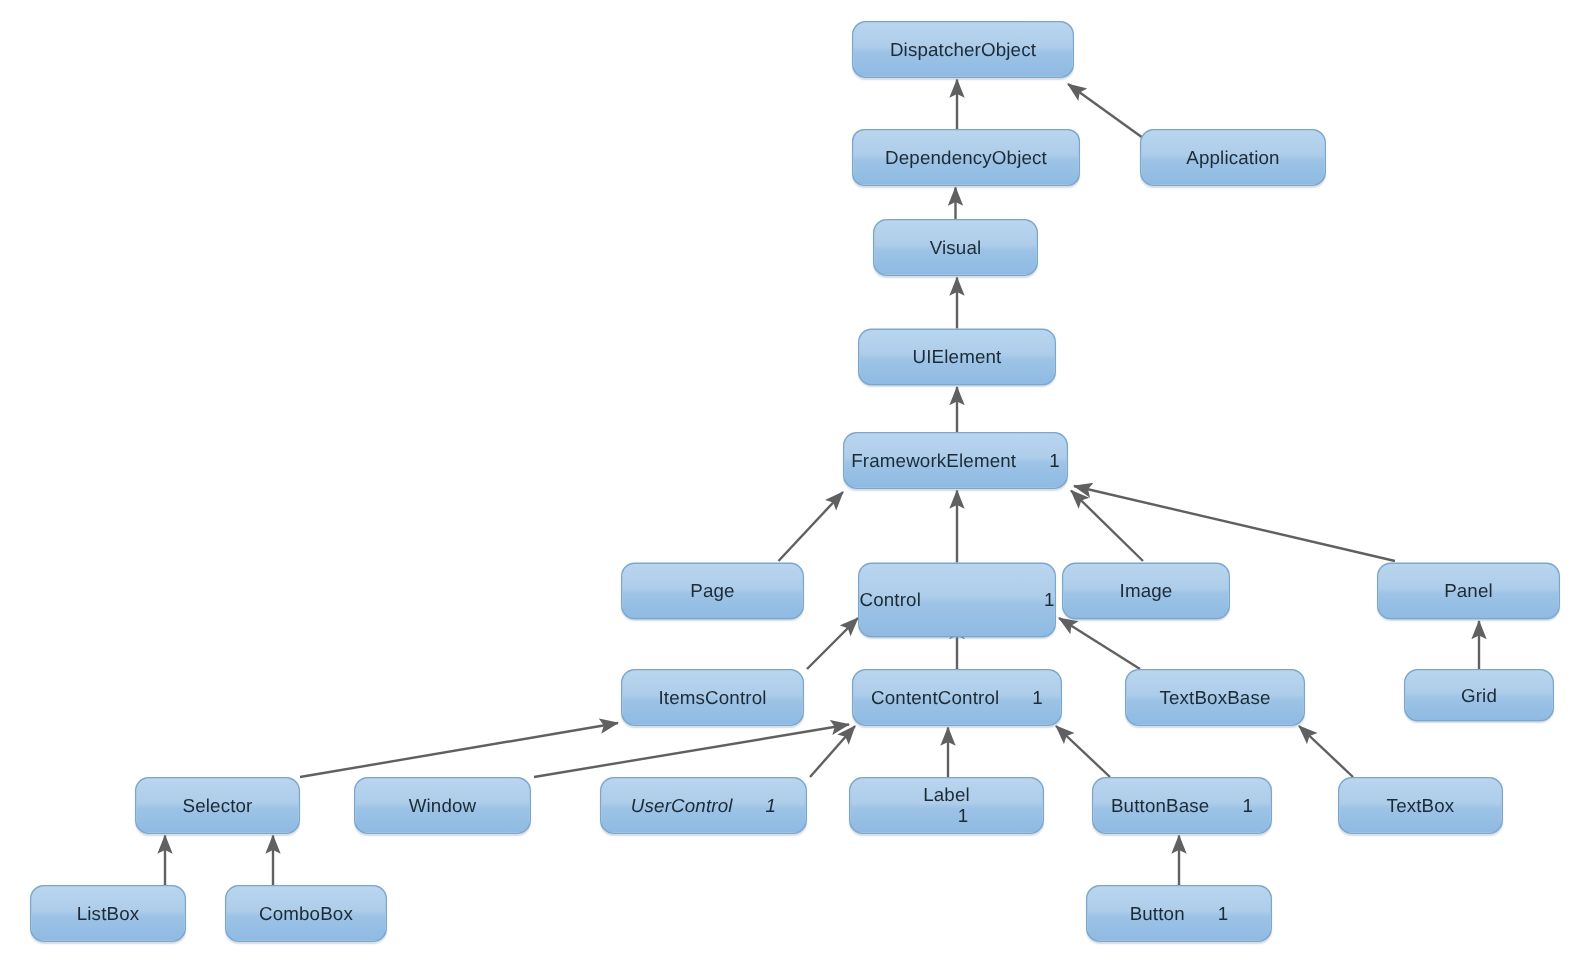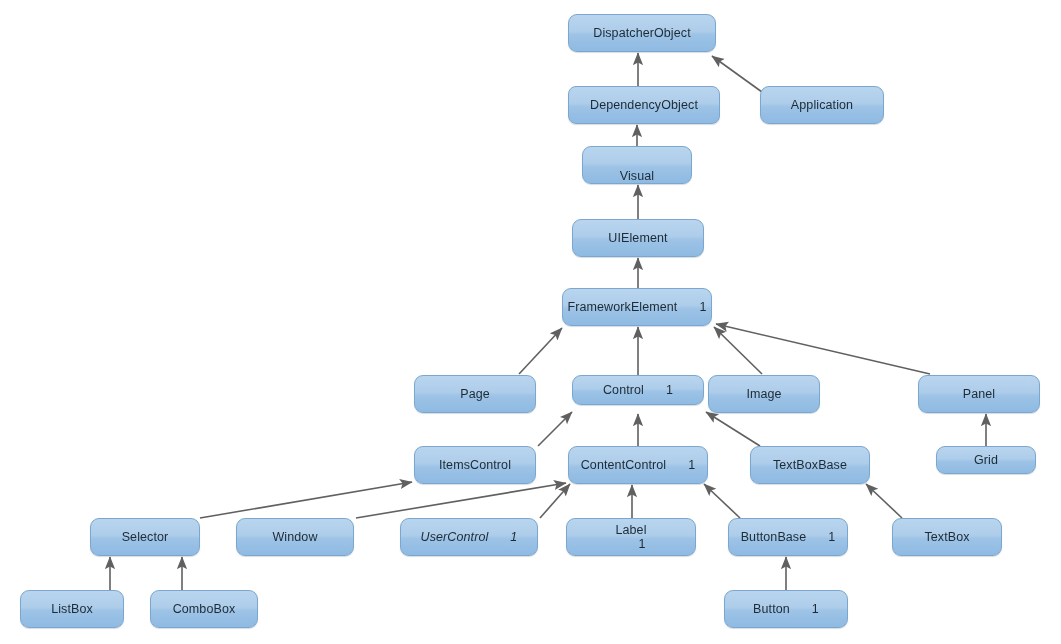--- a/index.html
+++ b/index.html
@@ -96,54 +96,54 @@
   <div id="node-group">
       <div class="node" style="left: 568px; top: 14px; width: 148px; height: 38px;">
         <span class="node-label">DispatcherObject</span>
       </div>
       <div class="node" style="left: 760px; top: 86px; width: 124px; height: 38px;">
         <span class="node-label">Application</span>
       </div>
       <div class="node" style="left: 568px; top: 86px; width: 152px; height: 38px; border-radius: 8px;">
         <span class="node-label">DependencyObject</span>
       </div>
-      <div class="node" style="left: 582px; top: 146px; width: 110px; height: 38px; align-items: flex-end;">
+      <div class="node" style="left: 582px; top: 146px; width: 110px; height: 38px;">
         <span class="node-label">Visual</span>
       </div>
       <div class="node" style="left: 572px; top: 219px; width: 132px; height: 38px;">
         <span class="node-label">UIElement</span>
       </div>
       <div class="node has-badge" style="left: 562px; top: 288px; width: 150px; height: 38px;">
         <span class="node-label">FrameworkElement</span>
         <span class="node-badge">1</span>
       </div>
       <div class="node" style="left: 414px; top: 375px; width: 122px; height: 38px;">
         <span class="node-label">Page</span>
       </div>
-      <div class="node has-badge" style="left: 572px; top: 375px; width: 132px; height: 30px;">
+      <div class="node has-badge" style="left: 572px; top: 375px; width: 132px; height: 50px; justify-content: space-between;">
         <span class="node-label">Control</span>
         <span class="node-badge">1</span>
       </div>
       <div class="node" style="left: 708px; top: 375px; width: 112px; height: 38px;">
         <span class="node-label">Image</span>
       </div>
       <div class="node" style="left: 918px; top: 375px; width: 122px; height: 38px;">
         <span class="node-label">Panel</span>
       </div>
       <div class="node" style="left: 414px; top: 446px; width: 122px; height: 38px;">
         <span class="node-label">ItemsControl</span>
       </div>
       <div class="node has-badge" style="left: 568px; top: 446px; width: 140px; height: 38px;">
         <span class="node-label">ContentControl</span>
         <span class="node-badge">1</span>
       </div>
       <div class="node" style="left: 750px; top: 446px; width: 120px; height: 38px;">
         <span class="node-label">TextBoxBase</span>
       </div>
-      <div class="node" style="left: 936px; top: 446px; width: 100px; height: 28px;">
+      <div class="node" style="left: 936px; top: 446px; width: 100px; height: 35px;">
         <span class="node-label">Grid</span>
       </div>
       <div class="node" style="left: 90px; top: 518px; width: 110px; height: 38px;">
         <span class="node-label">Selector</span>
       </div>
       <div class="node" style="left: 236px; top: 518px; width: 118px; height: 38px;">
         <span class="node-label">Window</span>
       </div>
       <div class="node has-badge" style="left: 400px; top: 518px; width: 138px; height: 38px; font-style: italic;">
         <span class="node-label">UserControl</span>

